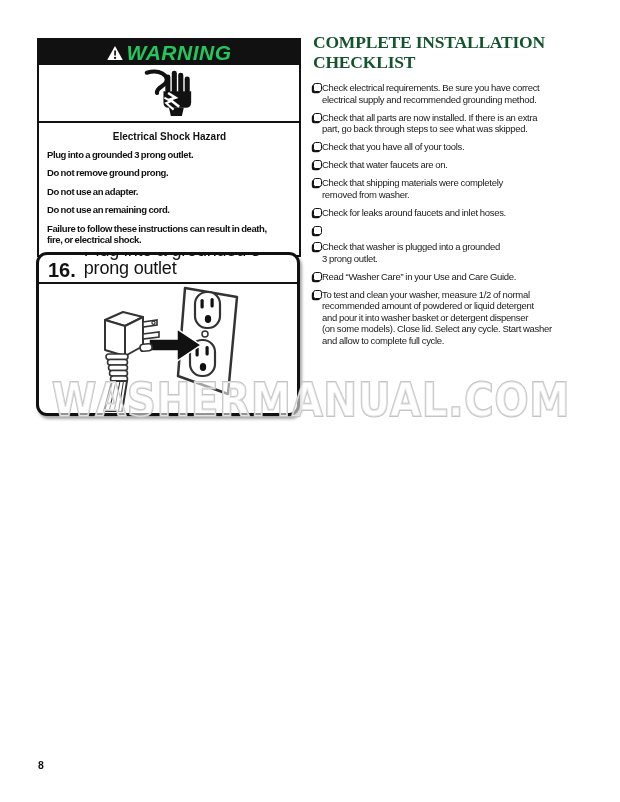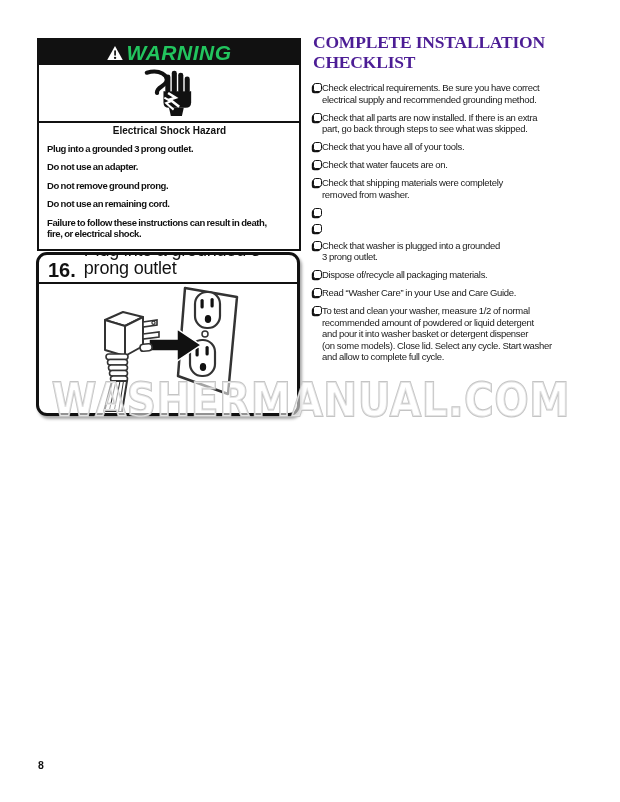--- a/index.html
+++ b/index.html
@@ -17,21 +17,21 @@
   }
   .warning-header {
     background:#111; color:#22c55e; height:25px;
     display:flex; align-items:center; justify-content:center; gap:4px;
     font-size:21px; font-weight:bold; letter-spacing:0.5px;font-style:italic;
   }
   .warning-icon-wrap {
     height:58px; display:flex; align-items:center; justify-content:center;
     border-bottom:2px solid #111;
   }
-  .warning-body { padding:2px 7px 3px 8px; }
+  .warning-body { padding:8px 7px 3px 8px; }
   .hazard-title {
     text-align:center; font-size:10px; font-weight:bold; margin-bottom:7px;
   }
   .warning-body p {
     font-size:9.5px; font-weight:bold; line-height:1.2;
     letter-spacing:-0.4px; word-spacing:-0.5px;
     margin-bottom:7px; white-space:pre-line;
   }
 
   
@@ -48,21 +48,21 @@
   .step-number { font-size:20px; font-weight:bold; line-height:1; }
   .step-title { font-size:18px; font-weight:normal; line-height:1; padding-bottom:3px; letter-spacing:-0.2px; }
   .step-figure { position:relative; width:100%; height:129px; }
   .step-figure svg { display:block; }
 
   
   .checklist { position:absolute; left:313px; top:33px; width:298px; }
   .checklist-title {
     font-family:"Liberation Serif", serif; font-weight:bold;
     font-size:17.5px; line-height:1.12; letter-spacing:-0.2px;
-    width:240px; margin-bottom:10px; color:#4c1d95;
+    width:240px; margin-bottom:10px; color:#14532d;
   }
   .chk-row { display:flex; align-items:flex-start; margin-bottom:6.5px; }
   .cb {
     flex:none; width:9px; height:9px; margin-top:1px;
     border:1.3px solid #111; border-radius:2.5px; background:#fff;
     box-shadow:-1.5px 1.5px 0 -0.3px #111;
   }
   .item-text {
     font-size:9.5px; line-height:11.5px; letter-spacing:-0.3px; word-spacing:-0.3px;
     white-space:pre-line; color:#1a1a1a;
@@ -112,22 +112,22 @@
           <path d="M22,24 h30 v12 q0,6 -6,6 h-18 q-6,0 -6,-6 Z"></path>
           <path d="M28,42 h16 l-2,9 h-12 Z"></path>
         </g>
         <path d="M27,26 l8,5 -6,2 10,8" fill="none" stroke="#fff" stroke-width="2.8" stroke-linejoin="miter"></path>
         <path d="M23,31 l7,4 -5,2 8,7" fill="none" stroke="#fff" stroke-width="2.2" stroke-linejoin="miter"></path>
       </svg>
     </div>
     <div class="warning-body">
       <div class="hazard-title">Electrical Shock Hazard</div>
       <p>Plug into a grounded 3 prong outlet.</p>
+      <p>Do not remove ground prong.</p>
       <p>Do not use an adapter.</p>
-      <p>Do not remove ground prong.</p>
       <p>Do not use an remaining cord.</p>
       <p>Failure to follow these instructions can result in death,
 fire, or electrical shock.</p>
     </div>
   </div>
 
   <div class="step-box">
     <div class="step-header">
       <span class="step-number">16.</span>
       <span class="step-title">Plug into a grounded 3 prong outlet</span>
@@ -193,32 +193,29 @@
       <span class="cb"></span>
       <span class="item-text">Check that water faucets are on.</span>
     </div>
     <div class="chk-row">
       <span class="cb"></span>
       <span class="item-text">Check that shipping materials were completely
 removed from washer.</span>
     </div>
     <div class="chk-row">
       <span class="cb"></span>
+      <span class="item-text">Check for leaks around faucets and inlet hoses.</span>
     </div>
     <div class="chk-row">
       <span class="cb"></span>
     </div>
     <div class="chk-row">
       <span class="cb"></span>
       <span class="item-text">Check that washer is plugged into a grounded
 3 prong outlet.</span>
-    </div>
-    <div class="chk-row">
-      <span class="cb"></span>
-      <span class="item-text">Dispose of/recycle all packaging materials.</span>
     </div>
     <div class="chk-row">
       <span class="cb"></span>
       <span class="item-text">Read “Washer Care” in your Use and Care Guide.</span>
     </div>
     <div class="chk-row">
       <span class="cb"></span>
       <span class="item-text">To test and clean your washer, measure 1/2 of normal
 recommended amount of powdered or liquid detergent
 and pour it into washer basket or detergent dispenser

